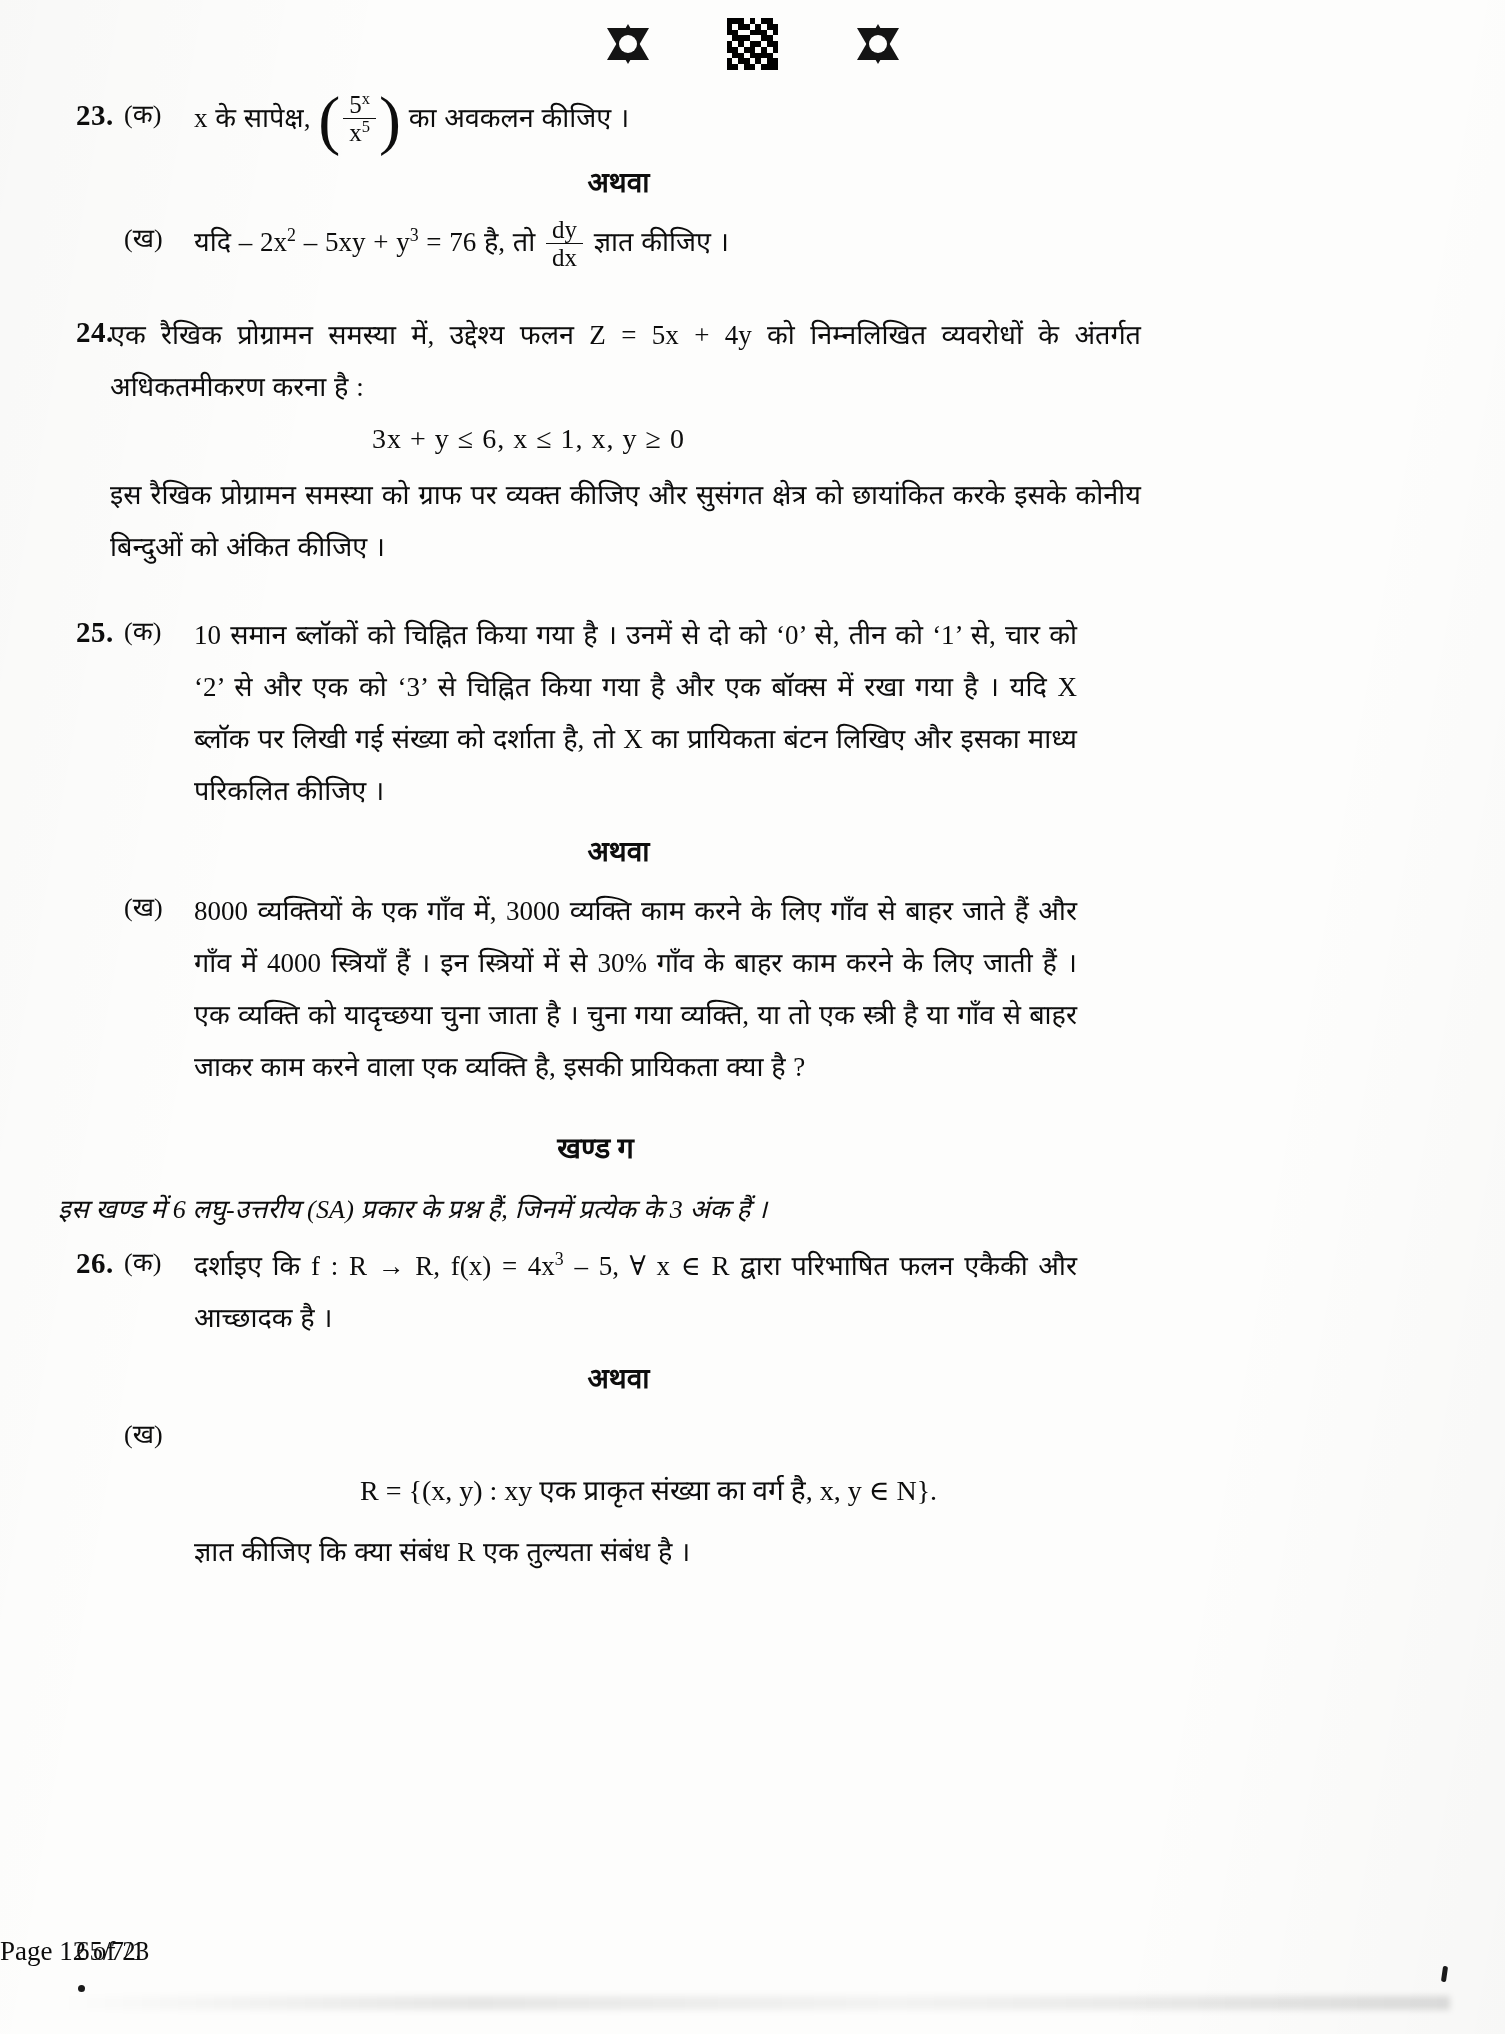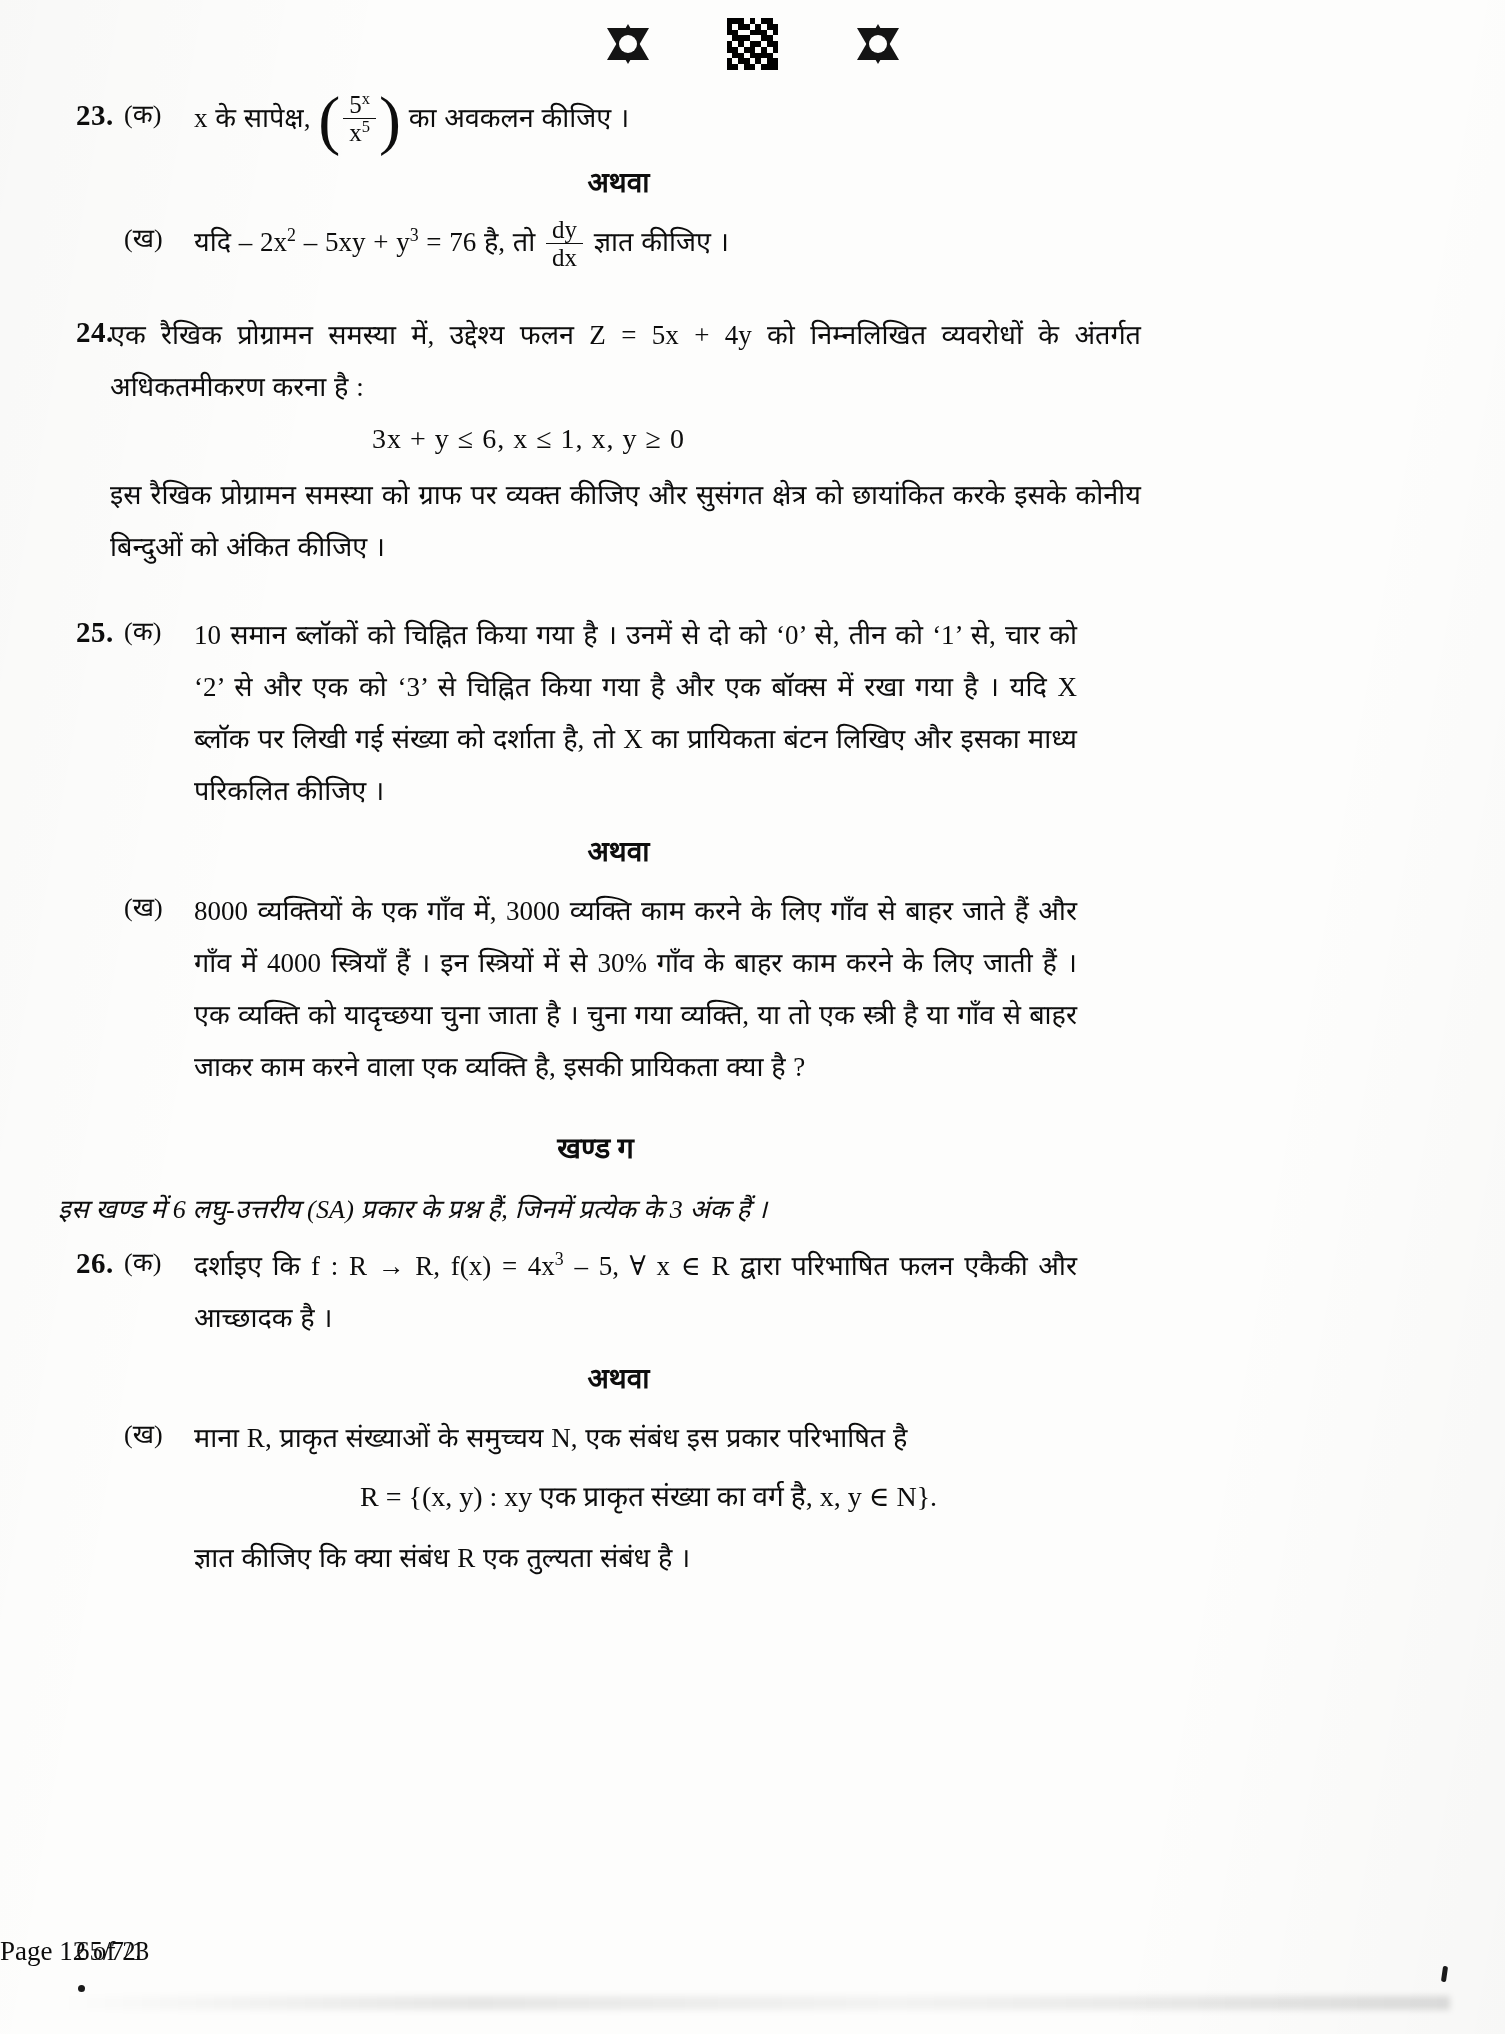--- a/index.html
+++ b/index.html
@@ -373,21 +373,20 @@
       <div class="qbody justify indent-narrow">
         <span>दर्शाइए कि f : R → R, f(x) = 4x</span><sup class="sm">3</sup><span> – 5, ∀ x ∈ R द्वारा परिभाषित फलन एकैकी और आच्छादक है ।</span>
       </div>
     </div>
 
     <div class="athava">अथवा</div>
 
     <div class="qrow">
       <div class="qnum"></div>
       <div class="part">(ख)</div>
-      <div class="qbody">माना R, प्राकृत संख्याओं के समुच्चय N, एक संबंध इस प्रकार परिभाषित है</div>
     </div>
     <div class="eq-line-b">R = {(x, y) : xy एक प्राकृत संख्या का वर्ग है, x, y ∈ N}.</div>
     <div class="qrow">
       <div class="qnum"></div>
       <div class="part"></div>
       <div class="qbody">ज्ञात कीजिए कि क्या संबंध R एक तुल्यता संबंध है ।</div>
     </div>
 
   </div>
 

